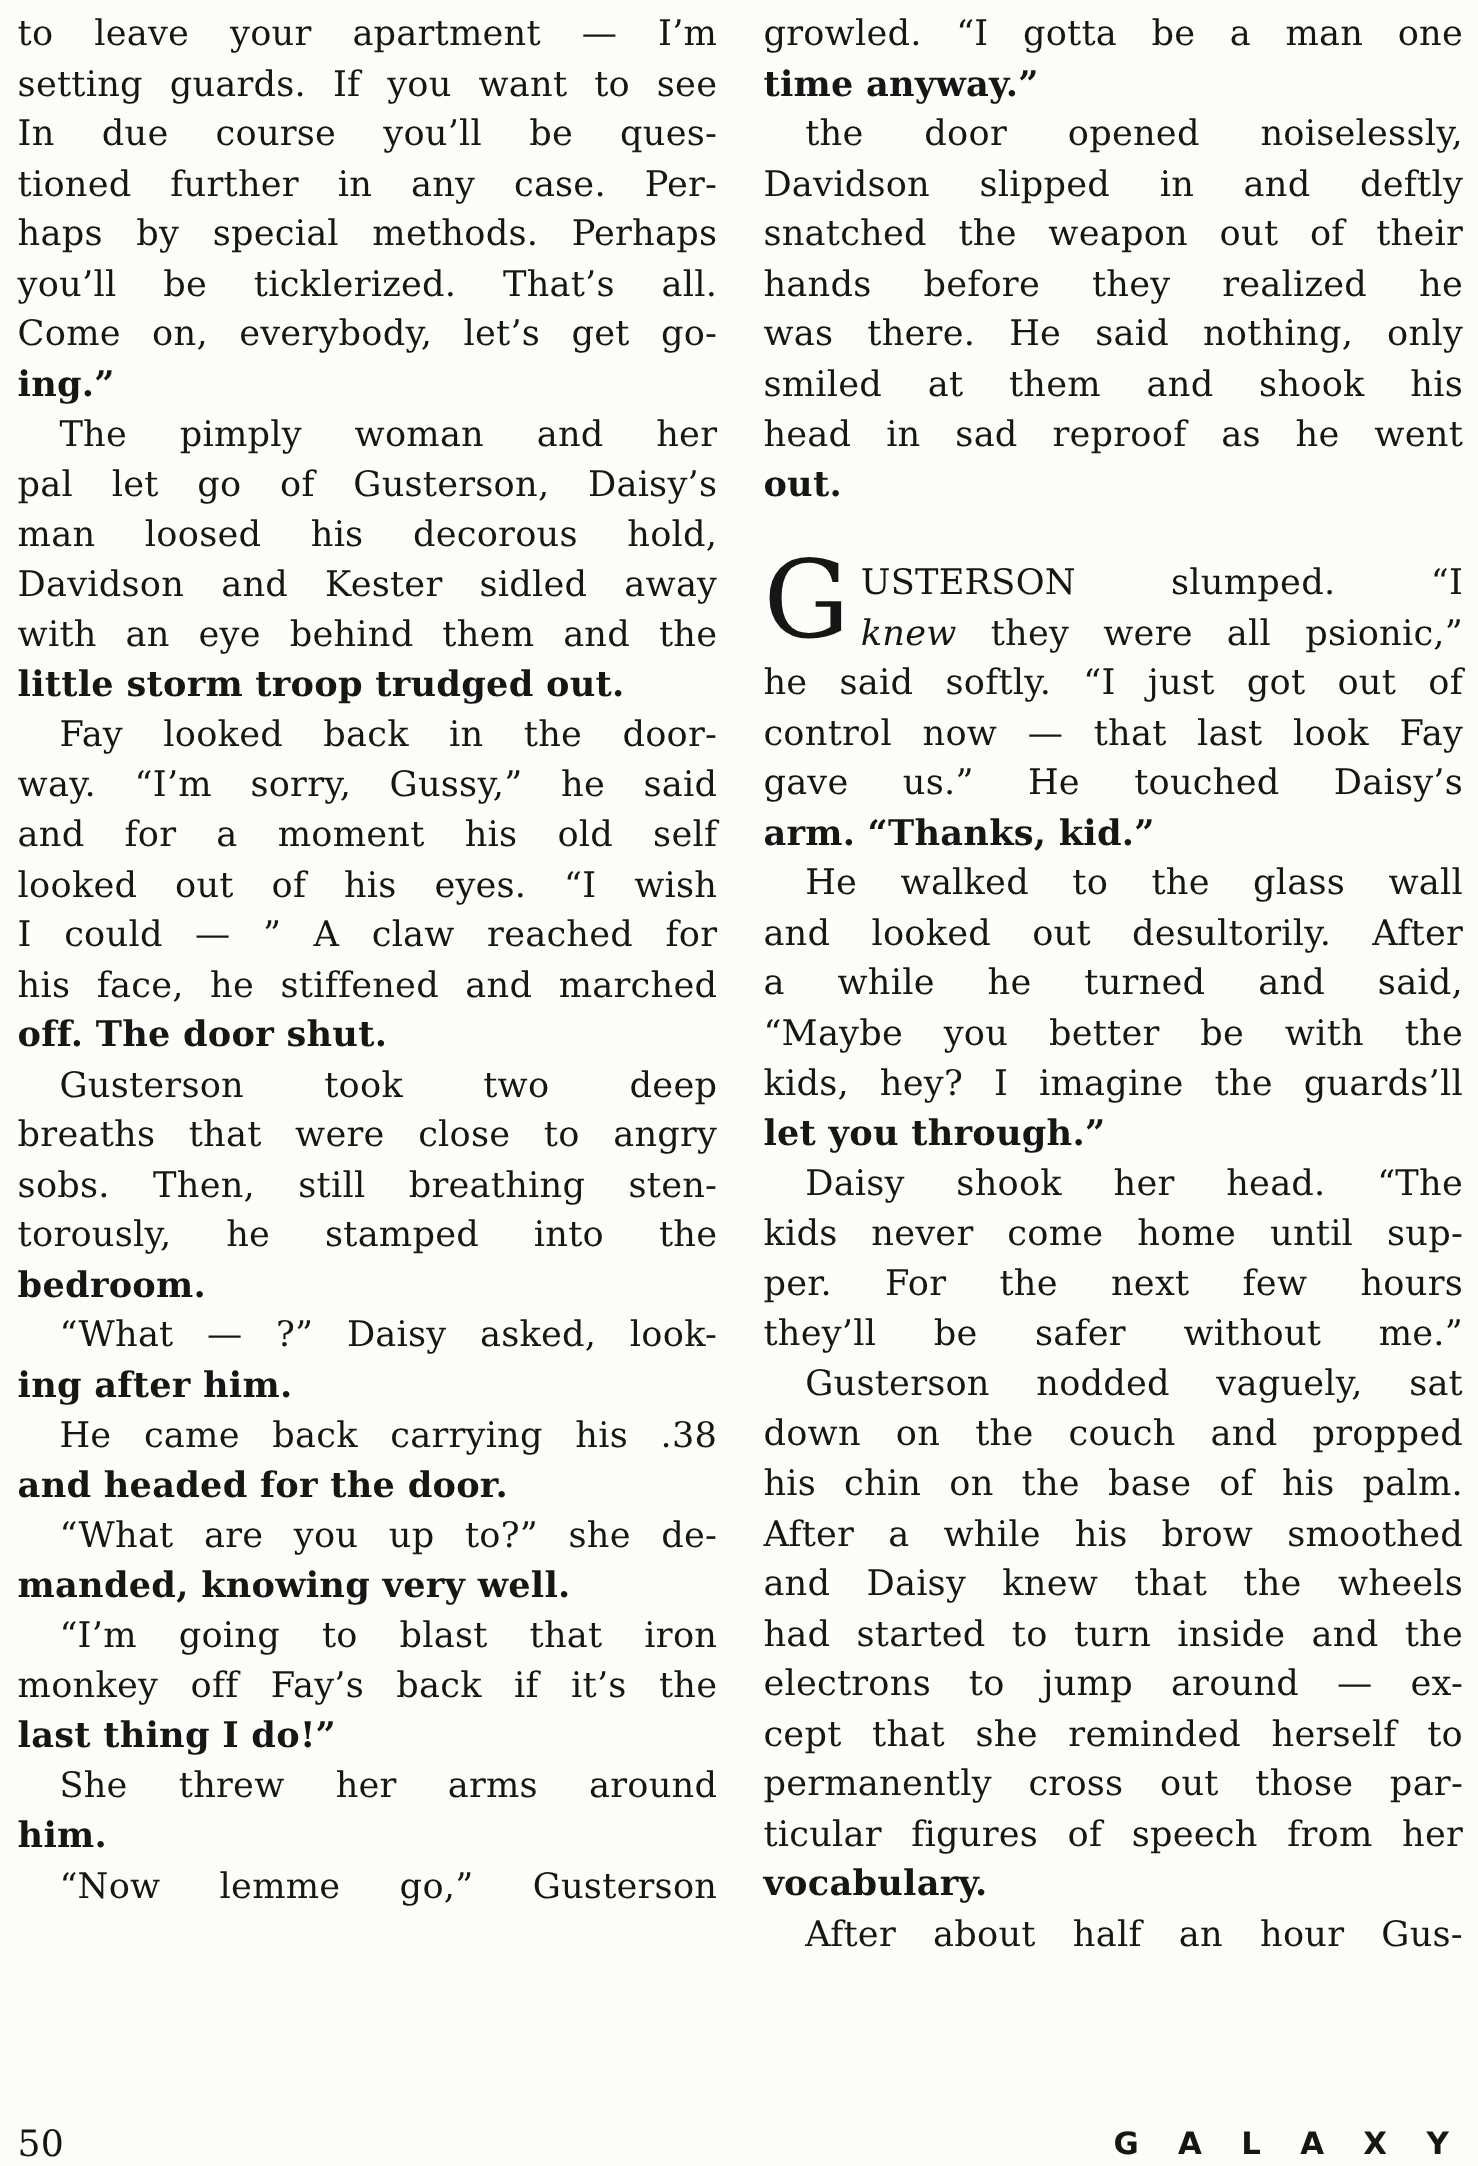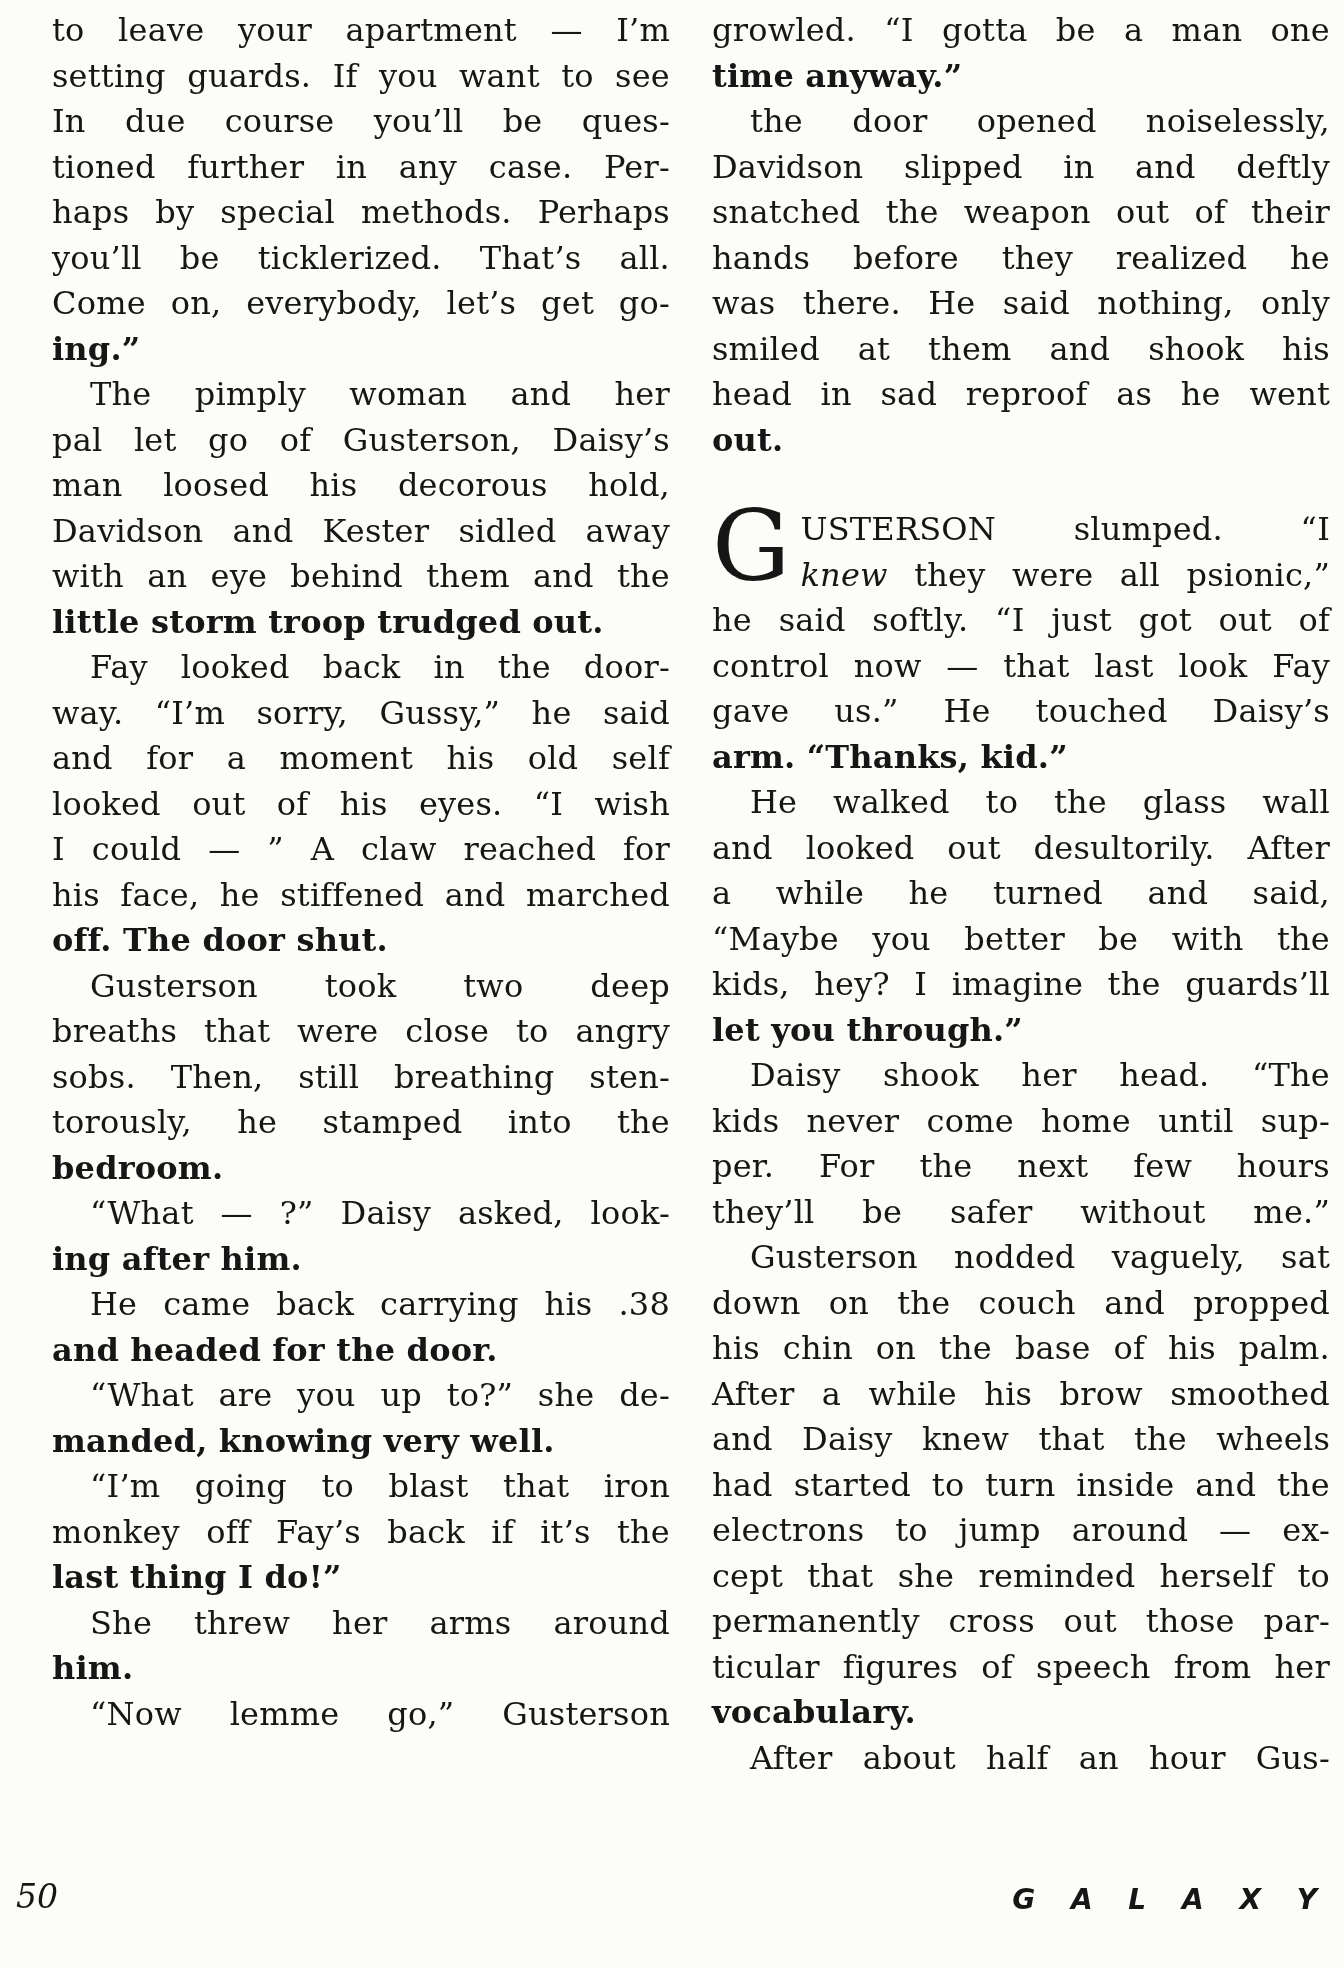--- a/index.html
+++ b/index.html
@@ -17,21 +17,20 @@
   .page {
     position: relative;
     width: 1344px;
     height: 1969px;
     box-sizing: border-box;
     padding: 8px 14px 0 16px;
   }
   .columns {
     display: flex;
     gap: 42px;
-    margin-left: 36px;
   }
   .column {
     width: 636px;
     font-size: 32px;
     line-height: 45.5px;
     letter-spacing: 0.2px;
   }
   .block {
     margin: 0;
   }
@@ -57,28 +56,27 @@
     line-height: 70px;
     height: 70px;
     margin: 4px 10px 0 0;
     font-weight: normal;
   }
   .italic {
     font-style: italic;
   }
   .footer {
     position: absolute;
-    top: 1877px;
+    top: 1929px;
     left: 0;
     right: 0;
     padding: 0 14px 0 16px;
     display: flex;
     justify-content: space-between;
-    align-items: flex-end;
-    font-style: italic;
+    align-items: center;
   }
   .pagenum {
     font-size: 33px;
     font-family: "DejaVu Serif", "Liberation Serif", serif;
   }
   .magtitle {
     font-size: 28px;
     font-family: "DejaVu Sans", "Liberation Sans", sans-serif;
     font-weight: bold;
     letter-spacing: 13px;

